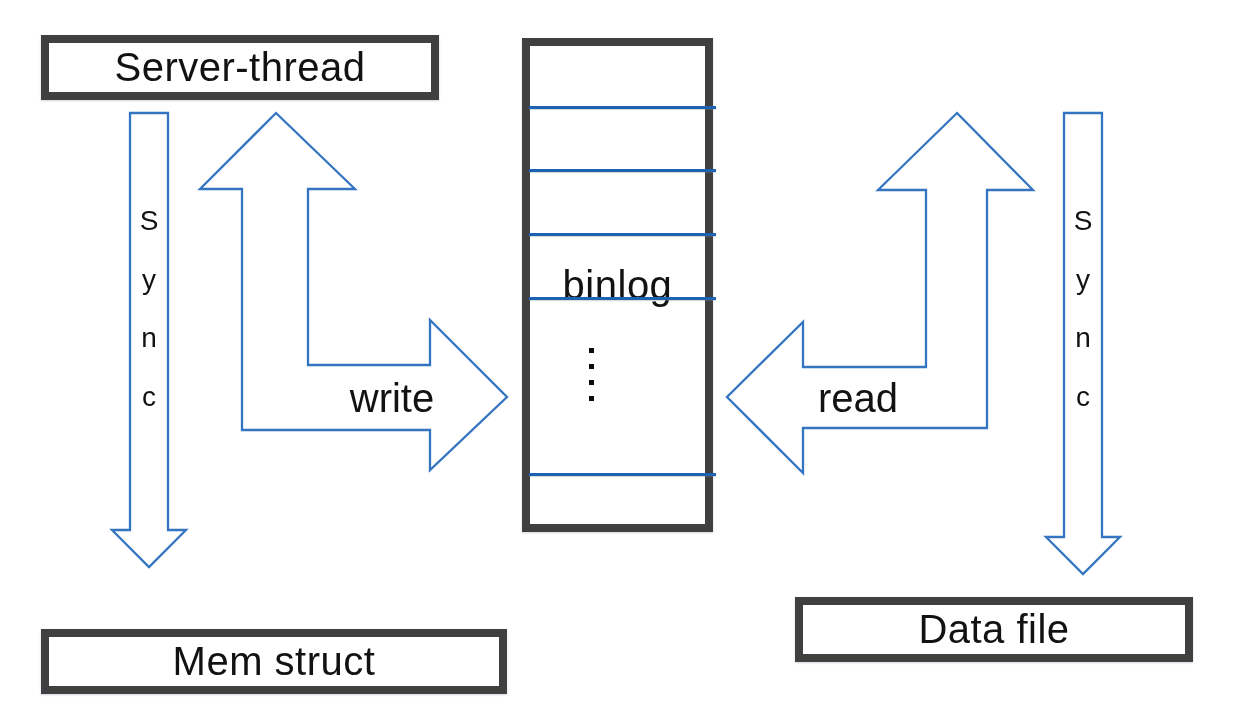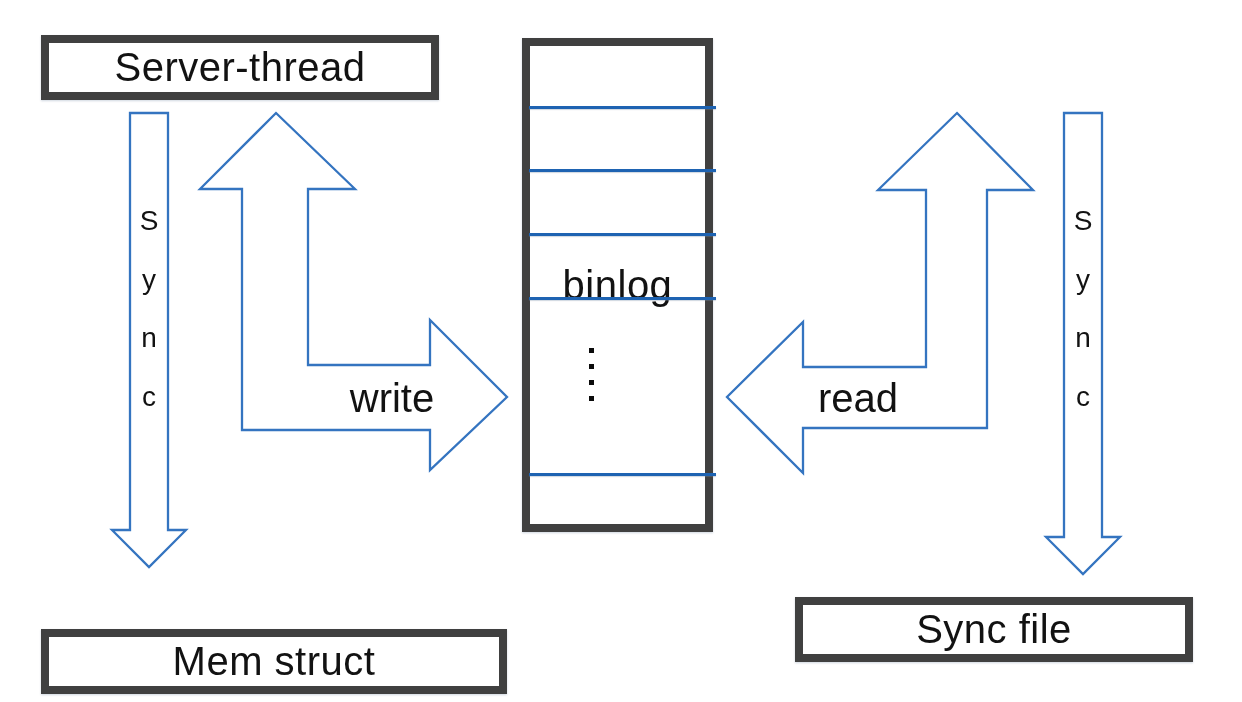--- a/index.html
+++ b/index.html
@@ -132,21 +132,21 @@
       <div class="dot" style="top: 48px;"></div>
     </div>
   </div>
 
 
   <div class="node-box box-mem">
     <span>Mem struct</span>
   </div>
 
   <div class="node-box box-data">
-    <span>Sync file</span>
+    <span>Data file</span>
   </div>
 
   <div class="sync-label sync-left">Sync</div>
 
   <div class="sync-label sync-right">Sync</div>
 
   <div class="elbow-label write-label">write</div>
 
   <div class="elbow-label read-label">read</div>
 

